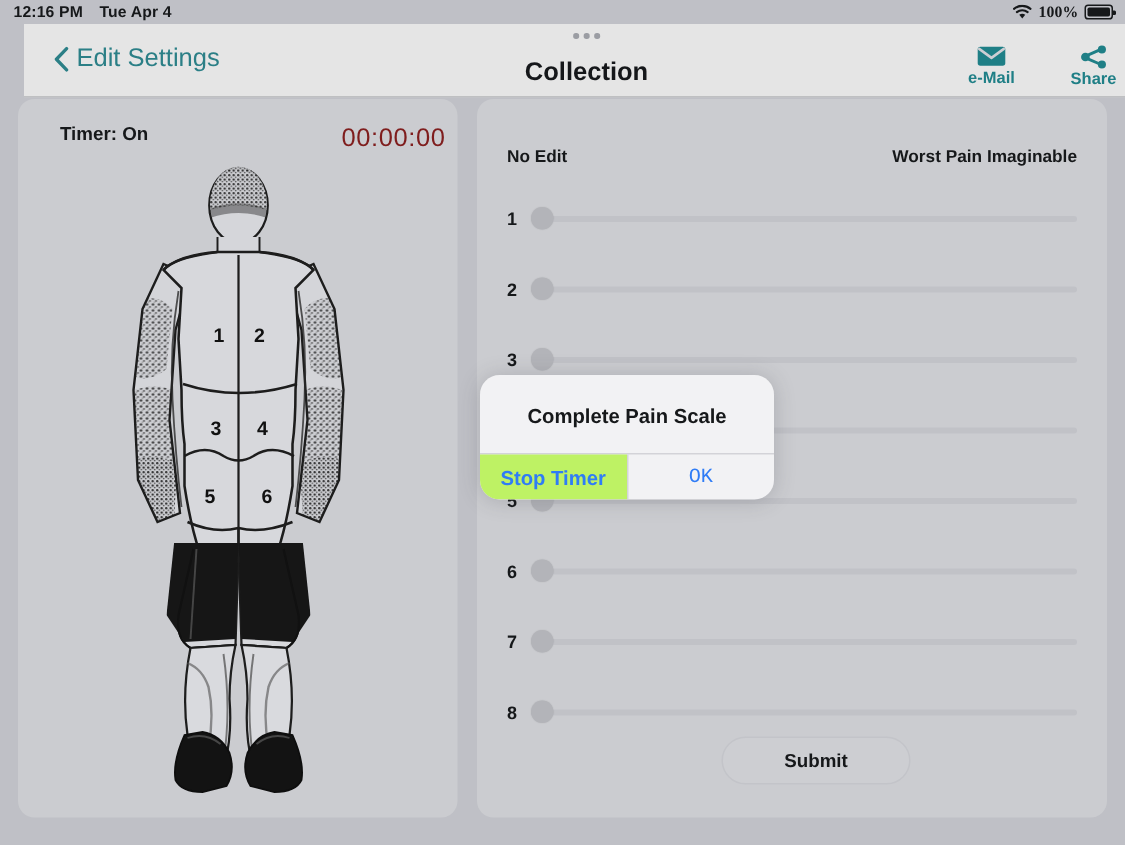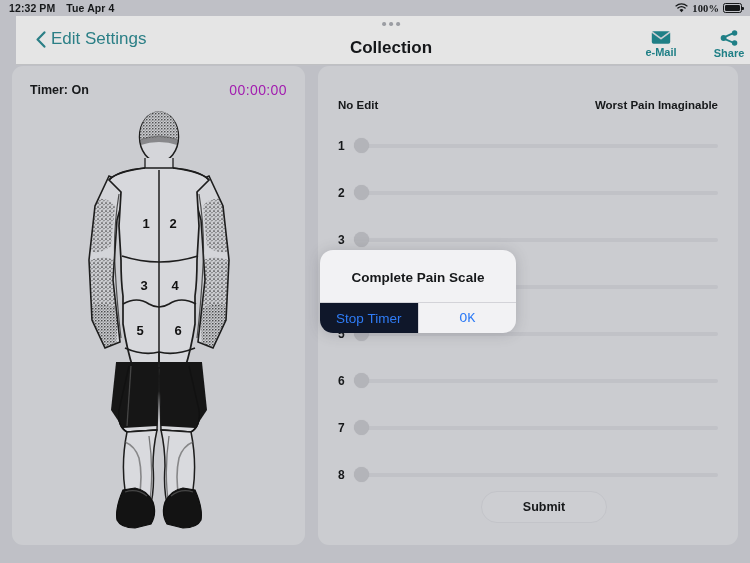--- a/index.html
+++ b/index.html
@@ -66,26 +66,26 @@
 
   
   .panel {
     position:absolute; background:#cbccd0; border-radius:11px;
   }
   #panel-left  { left:12px;  top:66px; width:293px; height:479px; }
   #panel-right { left:318px; top:66px; width:420px; height:479px; }
 
   
   .timer-row {
-    position:absolute; top:16px; left:0; width:100%;
-    display:flex; justify-content:space-between; align-items:center;
+    position:absolute; top:16px; left:10px; width:100%;
+    display:flex; justify-content:space-between; align-items:flex-start;
     padding:0 18px;
   }
   .timer-label { font-size:12.5px; font-weight:bold; color:#16181a; }
-  .timer-value { font-size:14px; color:#a21caf; letter-spacing:.4px; }
+  .timer-value { font-size:17px; color:#7f1d1d; letter-spacing:.4px; }
 
   
   .figure-wrap { position:absolute; top:44px; left:0; width:100%; height:432px; }
   .figure-wrap svg { display:block; margin:0 auto; }
 
   
   .scale-head {
     position:absolute; top:33px; left:0; width:100%;
     padding:0 20px 0 20px; display:flex; justify-content:space-between;
     font-size:11.5px; font-weight:bold; color:#16181a;
@@ -127,29 +127,29 @@
     margin-left:43px;
   }
   .alert-body { padding:20px 14px 17px; text-align:center; }
   .alert-title { font-size:13.5px; font-weight:bold; color:#16181a; }
   .alert-actions { display:flex; border-top:1px solid #d3d3d8; height:31px; }
   .alert-btn {
     flex:1; display:flex; align-items:center; justify-content:center;
     font-size:13.5px; color:#2f7cf6; cursor:pointer;
   }
   .alert-btn.sep { border-left:1px solid #d3d3d8;font-family:Liberation Mono, monospace; }
-  .alert-btn.pressed { background:#0f172a; font-weight:normal; }
+  .alert-btn.pressed { background:#bef264; font-weight:bold; }
 </style>
 </head>
 <body>
 
 <div id="screen">
 
   <div class="statusbar">
-    <span class="sb-time">12:32 PM</span>
+    <span class="sb-time">12:16 PM</span>
     <span class="sb-date">Tue Apr 4</span>
     <span class="sb-right">
       <span class="wifi-icon">
         <svg width="13" height="10" viewBox="0 0 13 10">
           <path d="M6.5 9.3 4.5 6.9a3.2 3.2 0 0 1 4 0z" fill="#16181a"></path>
           <path d="M2.9 5.1a5.6 5.6 0 0 1 7.2 0" stroke="#16181a" stroke-width="1.35" fill="none" stroke-linecap="round"></path>
           <path d="M1 2.9a8.6 8.6 0 0 1 11 0" stroke="#16181a" stroke-width="1.35" fill="none" stroke-linecap="round"></path>
         </svg>
       </span>
       <span class="sb-batt-pct">100%</span>

